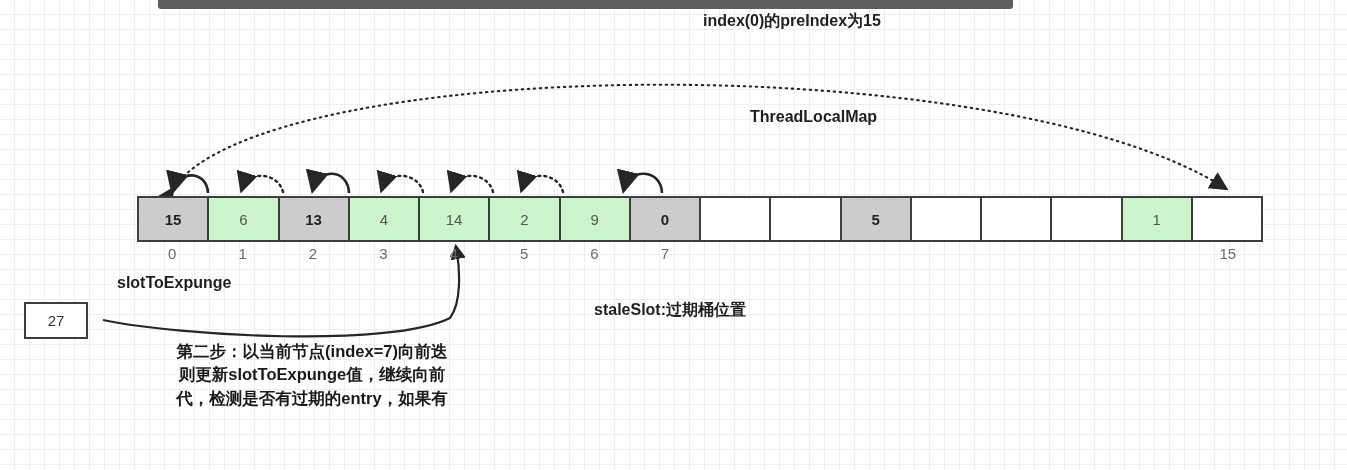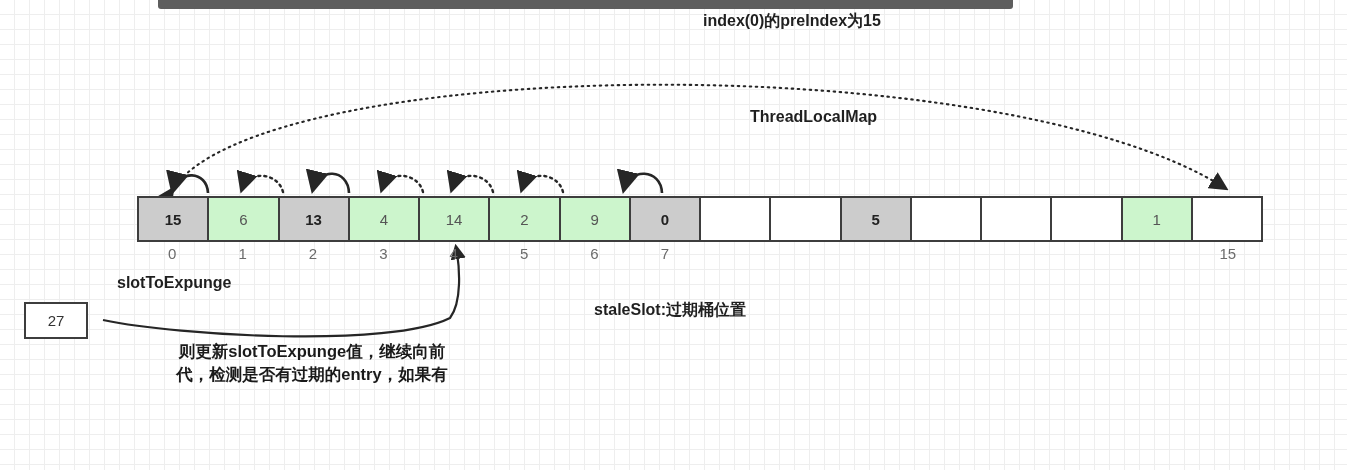--- a/index.html
+++ b/index.html
@@ -200,17 +200,18 @@
     </div>
 
   <div class="lbl" id="lbl-top">index(0)的preIndex为15</div>
   <div class="lbl" id="lbl-tlm">ThreadLocalMap</div>
   <div class="lbl" id="lbl-slot">slotToExpunge</div>
   <div class="lbl" id="lbl-stale">staleSlot:过期桶位置</div>
 
   <div id="box27">27</div>
 
   <div id="desc">
+      <div>第二步：以当前节点(index=7)向前迭</div>
       <div>则更新slotToExpunge值，继续向前</div>
       <div>代，检测是否有过期的entry，如果有</div>
     </div>
 
 </div>
 
 </body></html>

